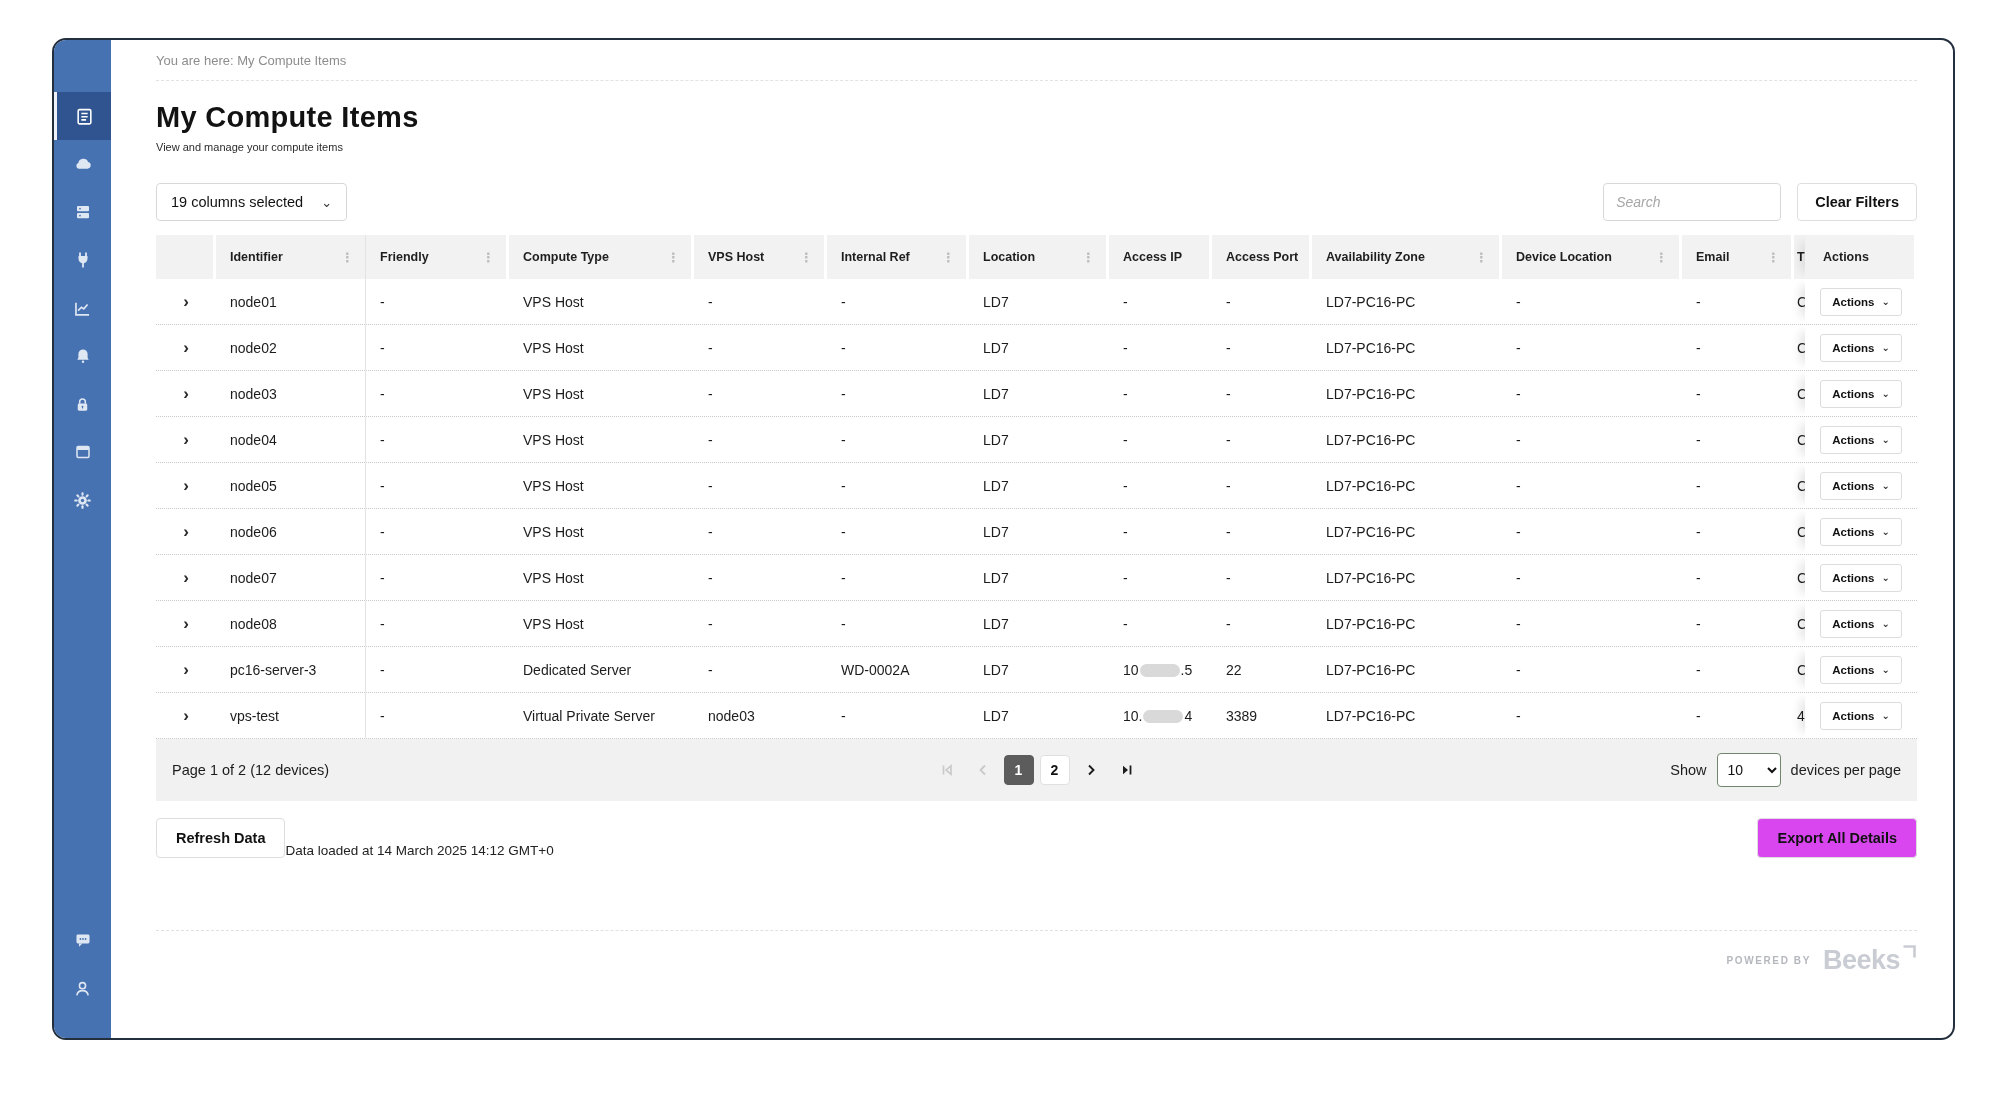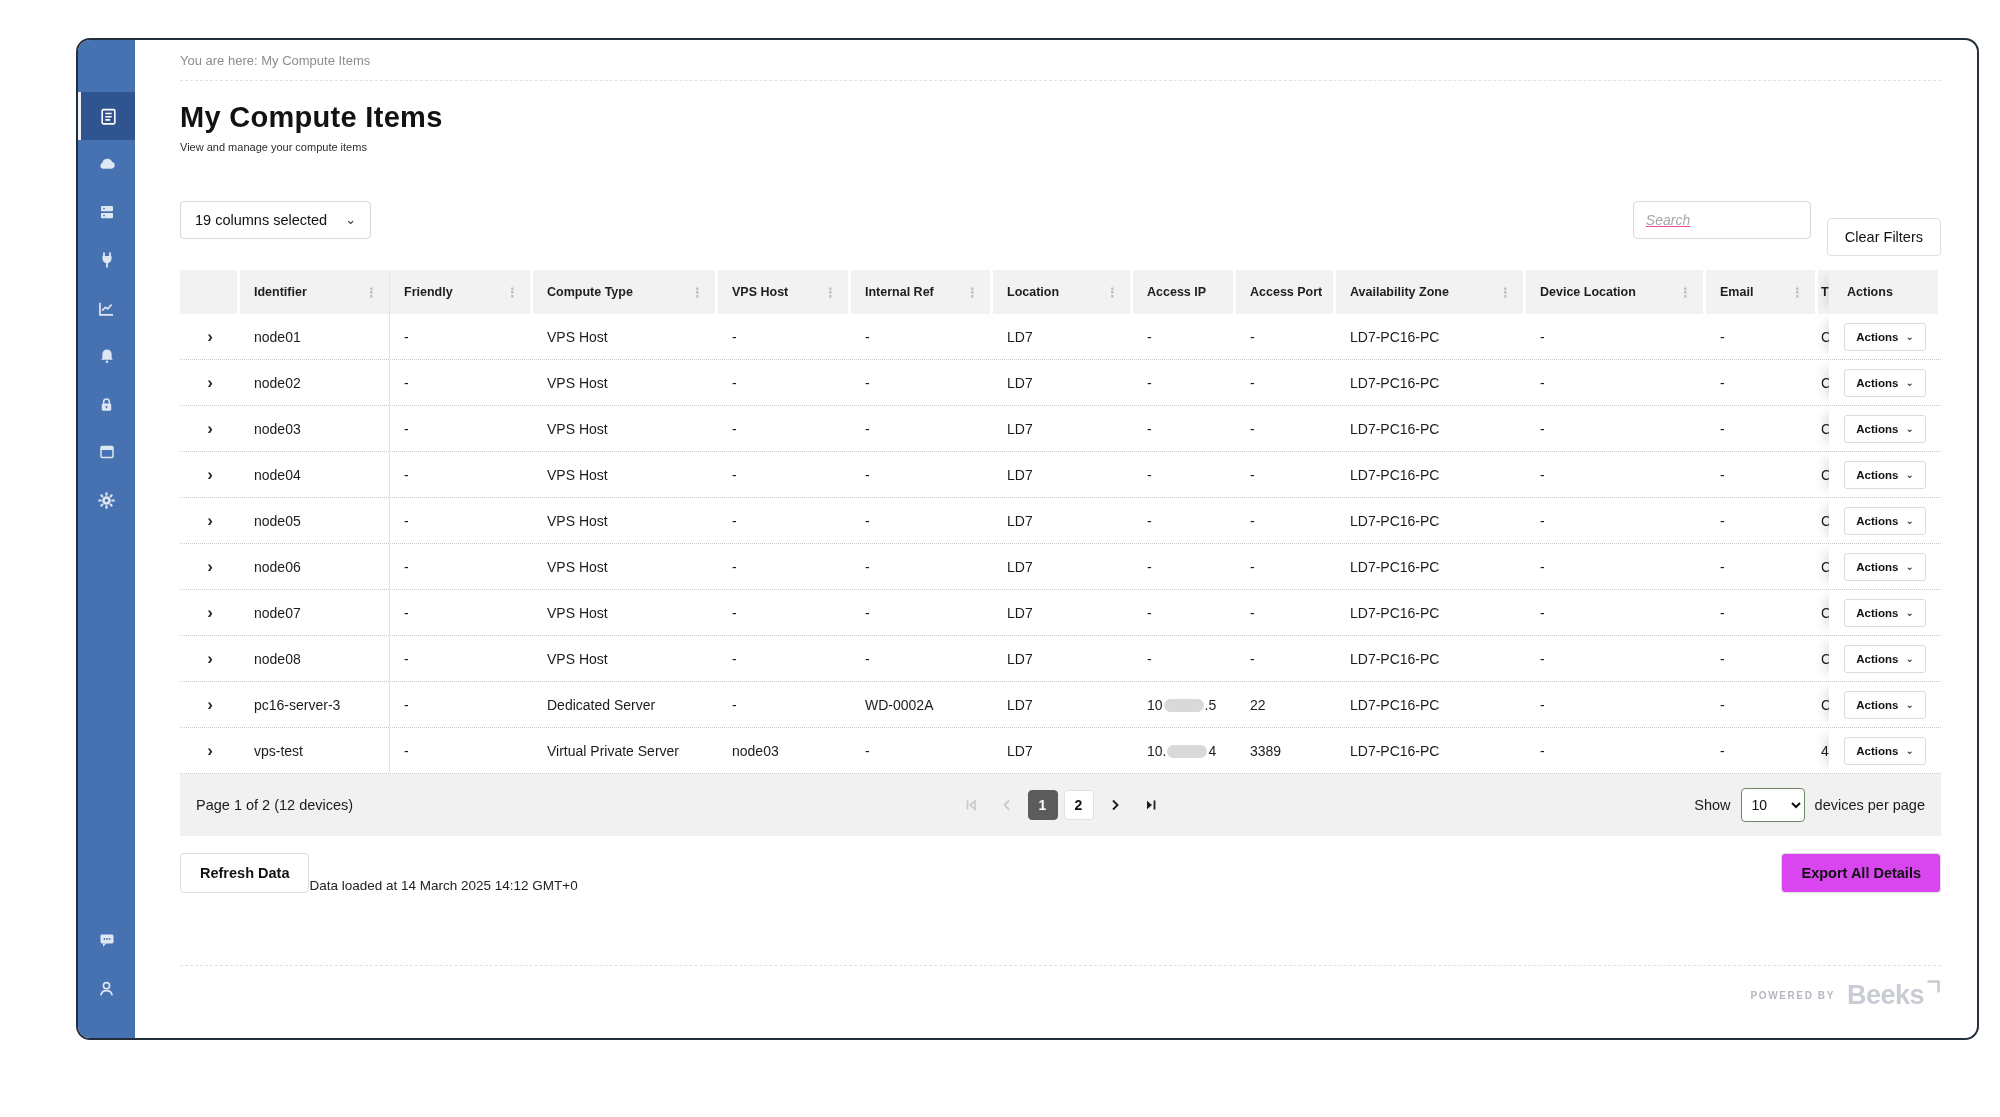--- a/index.html
+++ b/index.html
@@ -1,19 +1,19 @@
 <!DOCTYPE html>
 <html><head>
 <meta charset="utf-8">
 <style>
   * { box-sizing: border-box; margin: 0; padding: 0; }
   html,body { width: 2000px; height: 1117px; background: #ffffff;
     font-family: "Liberation Sans","DejaVu Sans",sans-serif; color: #1b1b1b; }
 
-  .card { position: absolute; left: 76px; top: 38px; width: 1903px; height: 1002px;
+  .card { position: absolute; left: 52px; top: 38px; width: 1903px; height: 1002px;
     border: 2px solid #242f3d; border-radius: 14px; overflow: hidden; background: #fff;
     display: flex; }
 
   
   .sidebar { width: 57px; background: #4772b2; display: flex; flex-direction: column;
     padding-top: 52px; padding-bottom: 26px; flex: 0 0 57px; }
   .side-item { height: 48px; display: flex; align-items: center; justify-content: center;
     cursor: pointer; }
   .side-item.active { background: #2f5490; border-left: 3px solid #eef2f8; }
   .side-item svg { display: block; }
@@ -29,25 +29,25 @@
   .page-title { font-size: 29px; font-weight: 700; letter-spacing: .3px; color: #121212; }
   .page-subtitle { margin-top: 7px; font-size: 11px; color: #2c2c2c; }
 
   .controls { margin-top: 30px; display: flex; align-items: center; justify-content: space-between; }
   .cols-btn { display: flex; align-items: center; gap: 18px; background: #fff;
     border: 1px solid #d8d8d8; border-radius: 4px; padding: 10px 14px; font-size: 14.5px;
     color: #111; cursor: pointer; }
   .cols-btn .chev { font-size: 13px; color: #333; }
   .controls-right { display: flex; align-items: center; gap: 16px; }
   .search-input { width: 178px; height: 38px; border: 1px solid #d8d8d8; border-radius: 4px;
-    padding: 0 12px; font-size: 14px; font-family: inherit; color:#ec4899;text-decoration:underline; }
+    padding: 0 12px; font-size: 14px; font-family: inherit; color:#ec4899; }
   .search-input::placeholder { font-style: italic; color: #a7a7a7; }
   .clear-btn { height: 38px; padding: 0 17px; background: #fff; border: 1px solid #dedede;
-    border-radius: 4px; font-size: 14.5px; font-weight: 400; color: #111; cursor: pointer;
-    font-family: inherit; margin-top: 35px; }
+    border-radius: 4px; font-size: 14.5px; font-weight: 700; color: #111; cursor: pointer;
+    font-family: inherit; }
 
   
   .table-wrap { margin-top: 14px; position: relative; }
   .thead, .trow { display: flex; position: relative; }
   .thead { height: 44px; }
   .hcell { background: #f2f2f2; display: flex; align-items: center; justify-content: space-between;
     font-size: 12.5px; font-weight: 700; color: #1e1e1e; padding: 0 8px 0 14px;
     border-right: 3px solid #fff; white-space: nowrap; overflow: hidden; }
   .hcell .hdots { color: #bdbdbd; font-size: 13px; cursor: pointer; padding: 0 3px; }
   .trow { height: 46px; align-items: center; border-bottom: 1px dotted #c9c9c9; background: #fff; }

